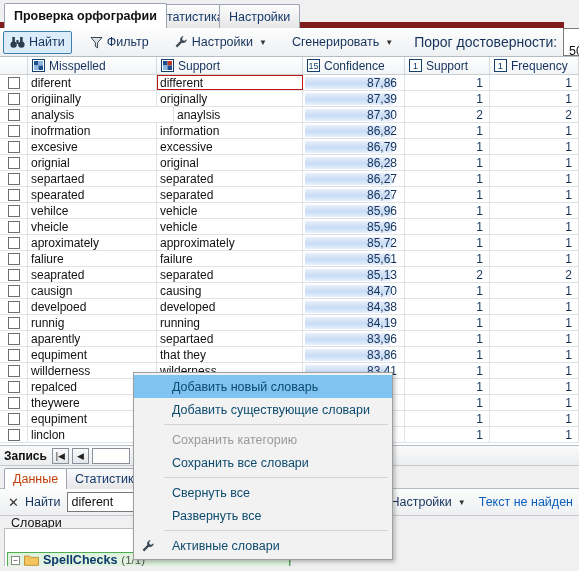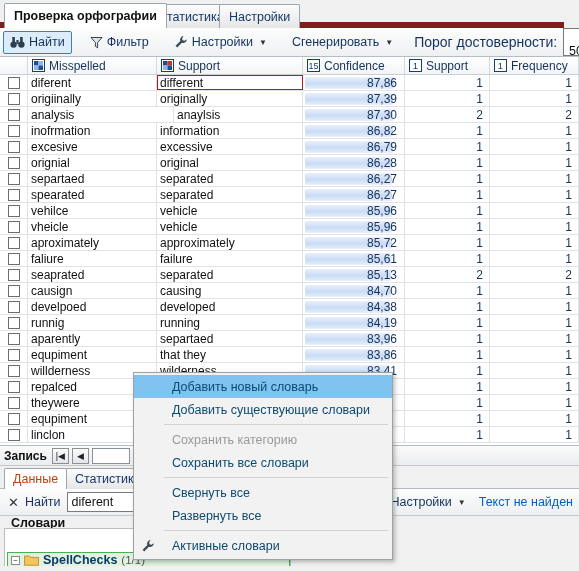--- a/index.html
+++ b/index.html
@@ -168,21 +168,21 @@
   .uparrow { width: 14px; height: 15px; }
   .notfound { color: #0b5fbf; font-size: 12.5px; white-space: nowrap; }
 
   
   .dictpanel {
     position: absolute; left: 0; top: 516px; width: 579px; height: 55px;
     background: #f0f0f0;
   }
   .dictlabel {
     position: absolute; left: 8px; top: 0; font-size: 12.5px; color: #111;
-    background: #f0f0f0; padding: 0 3px; font-weight: bold;
+    background: #f0f0f0; padding: 0 3px;
   }
   .dictbox {
     position: absolute; left: 4px; top: 12px; width: 287px; height: 41px;
     border: 1px solid #b9bec4; background: #fff;
   }
   .treerow {
     position: absolute; left: 2px; top: 23px; width: 283px; height: 16px;
     display: flex; align-items: center; gap: 4px;
     background: #dff3df; border: 1px solid #4caf50; padding-left: 3px;
   }

